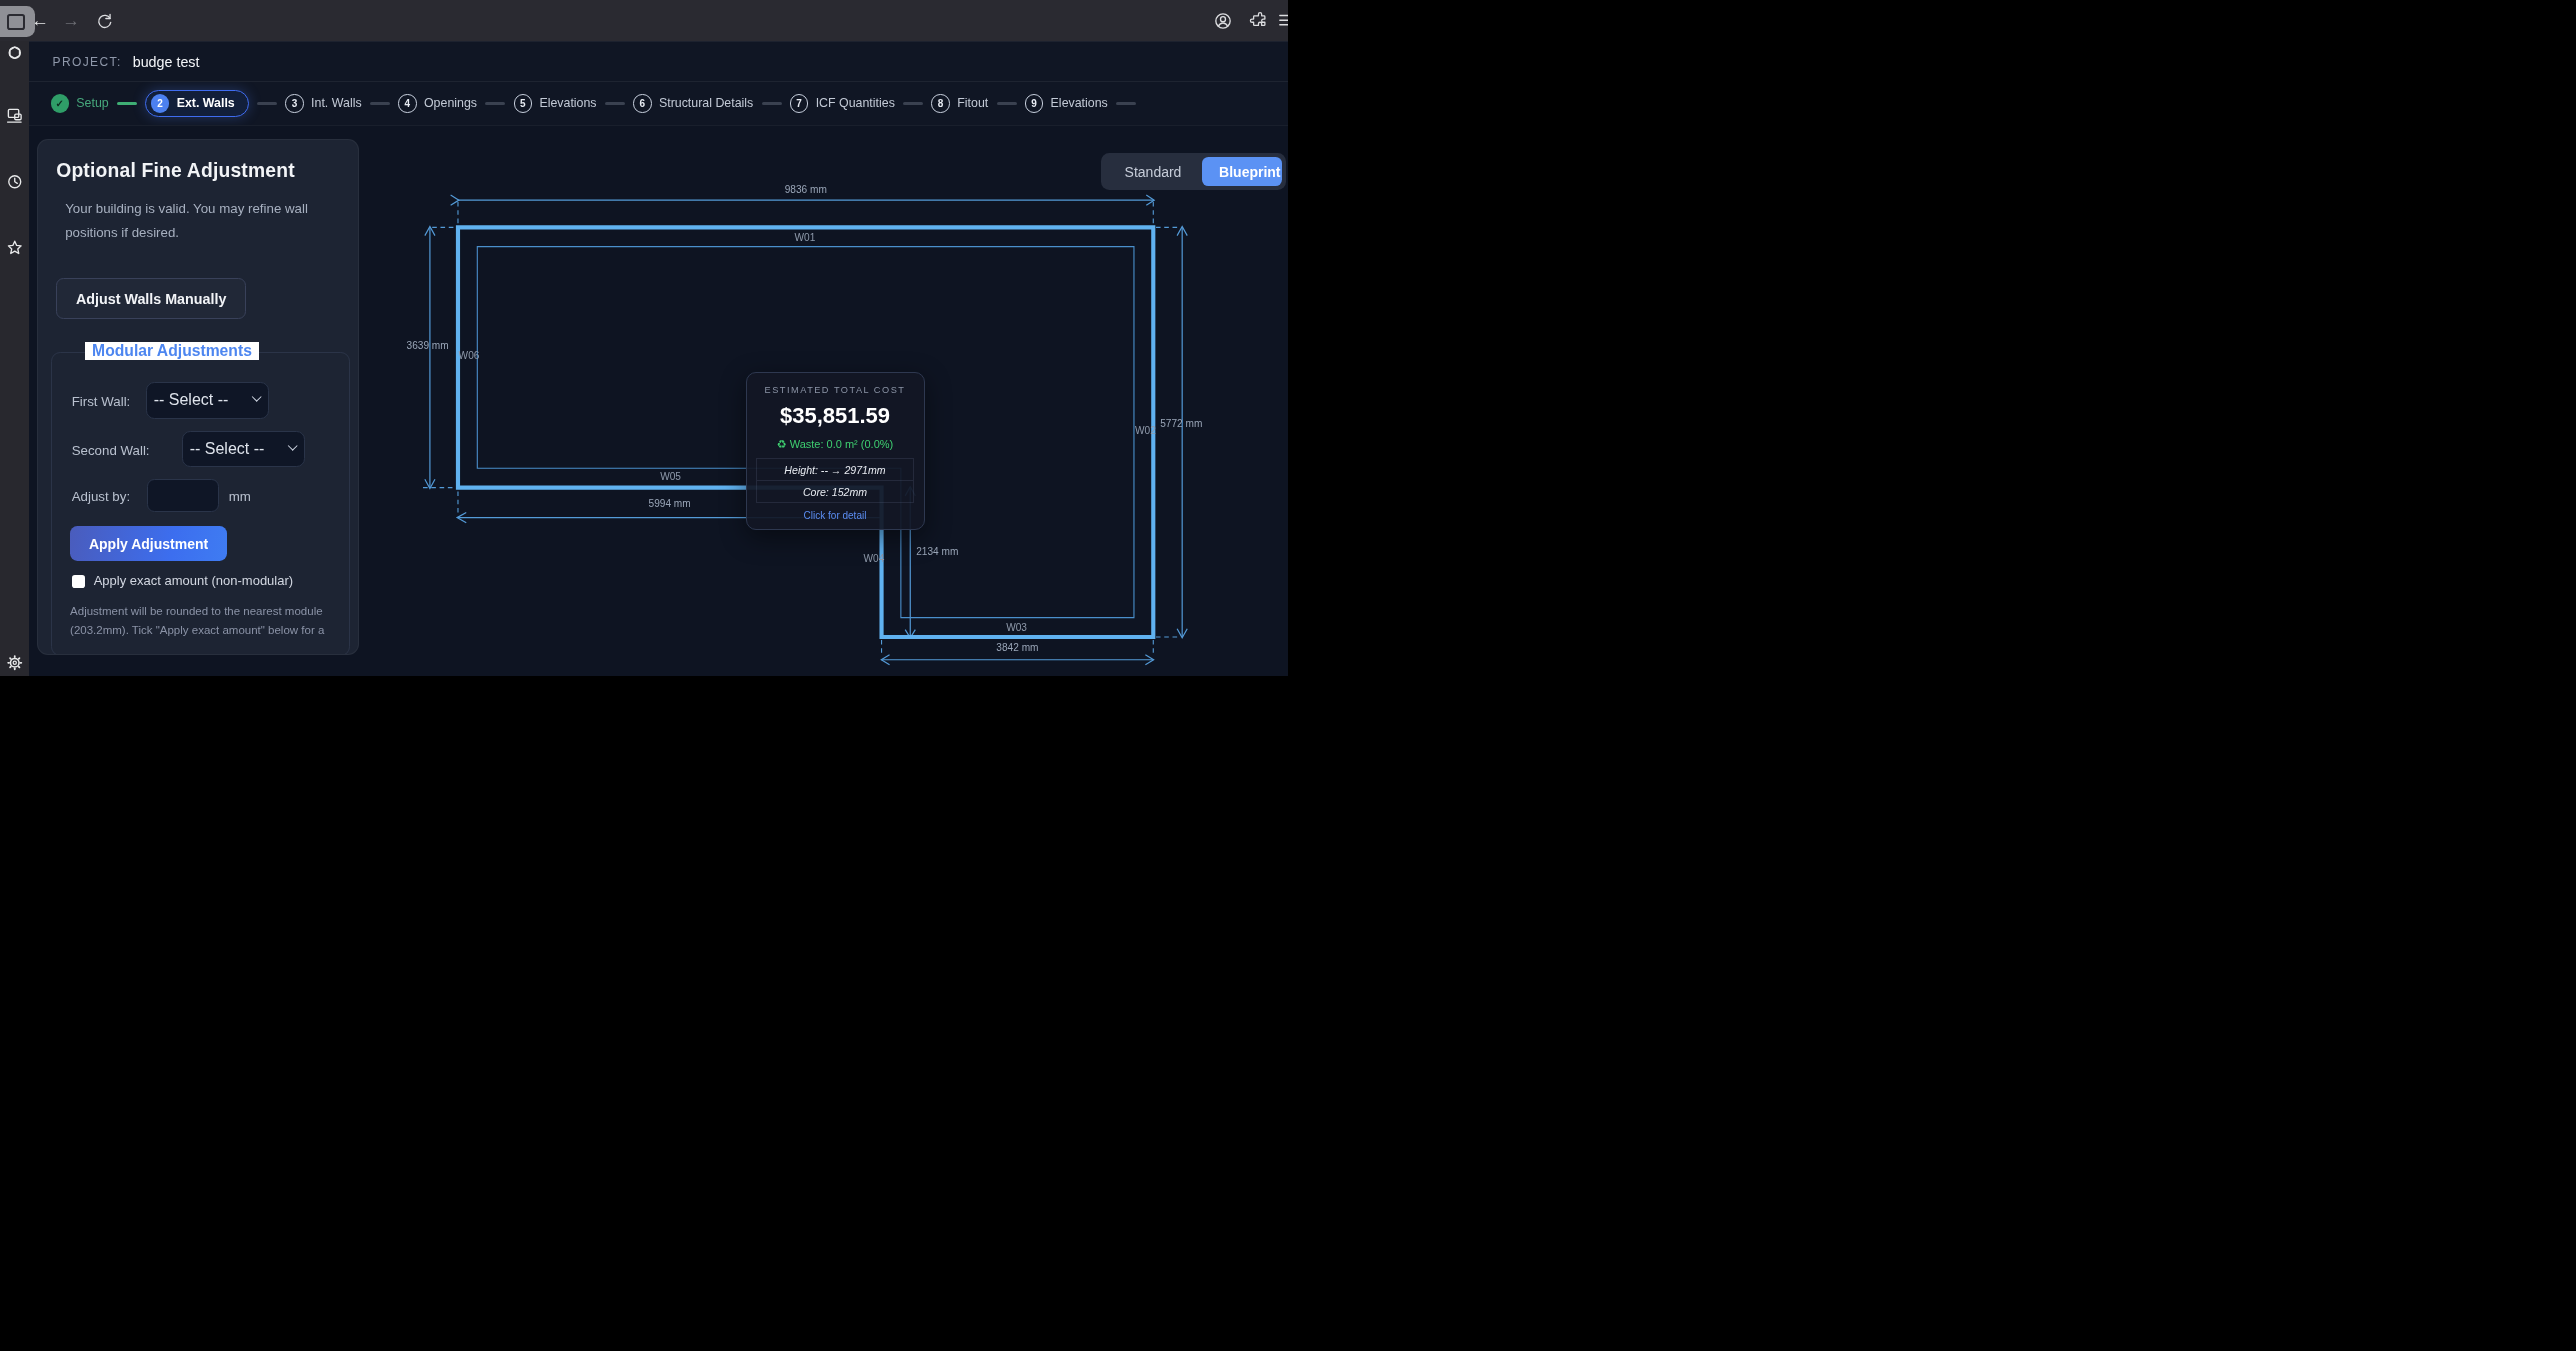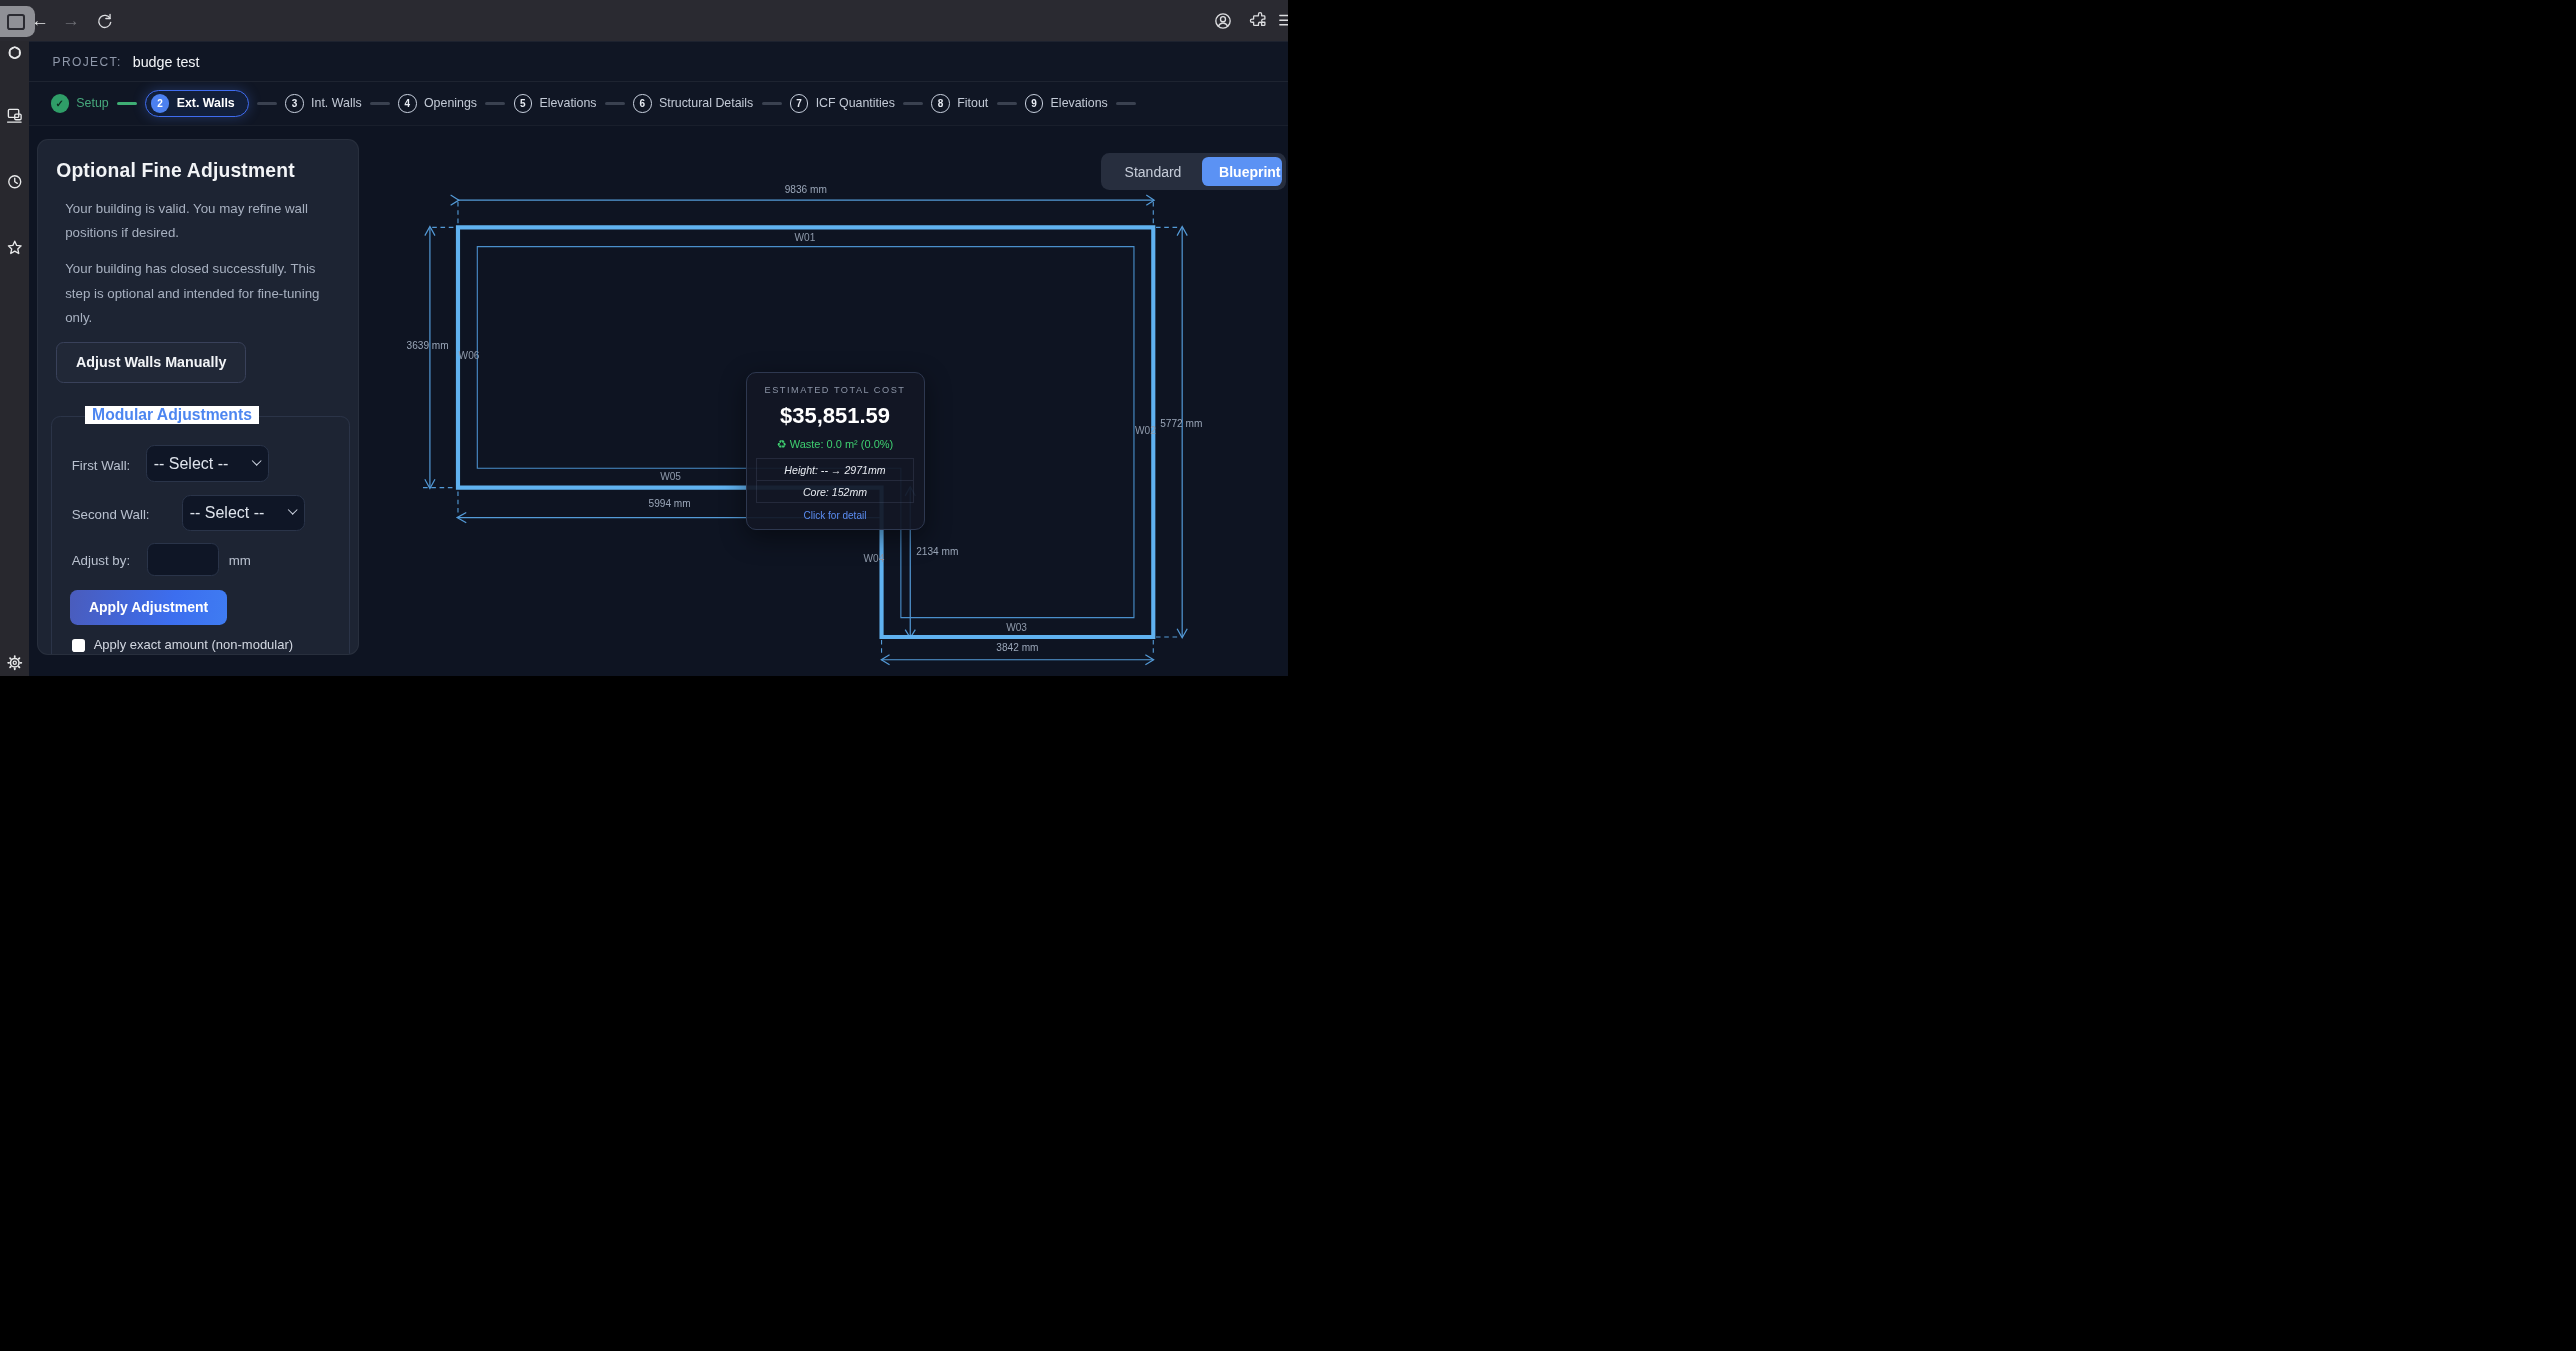--- a/index.html
+++ b/index.html
@@ -43,21 +43,21 @@
   .conn{width:20px;height:3.2px;border-radius:1.8px;background:#3a4150;margin:0 8.3px;flex:none;}
   .conn.green{background:#3fae74;}
 
   
   .main{position:relative;height:552px;background:#0e1422;}
 
   
   .panel{position:absolute;left:8.3px;top:13px;width:322px;height:516px;background:#1d2433;border:0.9px solid rgba(255,255,255,.05);border-radius:11px;box-sizing:border-box;padding:14.7px 18.4px;overflow:hidden;}
   .panel h1{margin:5.5px 0 14.7px;font-size:19.3px;color:#f2f4f7;letter-spacing:0.2px;}
   .panel p{margin:11px 9px;font-size:13.3px;line-height:1.85;color:#a7b0c0;}
-  .btn-manual{margin-top:11px;width:190px;height:41px;background:rgba(255,255,255,.02);border:0.9px solid #39415a;border-radius:7.4px;color:#f2f4f7;font-size:14.3px;font-weight:bold;font-family:inherit;cursor:pointer;display:block;}
+  .btn-manual{margin-top:32px;width:190px;height:41px;background:rgba(255,255,255,.02);border:0.9px solid #39415a;border-radius:7.4px;color:#f2f4f7;font-size:14.3px;font-weight:bold;font-family:inherit;cursor:pointer;display:block;}
   .fieldbox{position:relative;margin:33px auto 0;margin-left:-5.5px;width:299px;height:304px;border:0.9px solid #2b3448;border-radius:9.2px;box-sizing:border-box;}
   .legend{position:absolute;left:33px;top:-11px;background:#ffffff;padding:0 7.4px;font-size:15.7px;font-weight:bold;color:#4d86f0;white-space:nowrap;}
   .frow-label{position:absolute;font-size:13.3px;color:#b9c1cf;}
   .selectbox{position:absolute;height:37px;background:#0f1626;border:0.9px solid #2a3449;border-radius:8.3px;display:flex;align-items:center;justify-content:center;gap:25px;color:#dfe4ec;font-size:16px;cursor:pointer;box-sizing:border-box;}
   .chev{width:6.4px;height:6.4px;border-right:1.5px solid #cfd6e2;border-bottom:1.5px solid #cfd6e2;transform:rotate(45deg) translate(-1.8px,-1.8px);}
   .numinput{position:absolute;width:72px;height:33px;background:#0f1626;border:0.9px solid #2a3449;border-radius:7.4px;color:#dfe4ec;font-size:13px;padding:0 7.4px;box-sizing:border-box;font-family:inherit;}
   .btn-apply{position:absolute;left:18.4px;top:173px;width:157px;height:35px;border:none;border-radius:7.4px;background:linear-gradient(100deg,#4a5cbc 0%,#3c6eef 65%,#3f7cf2 100%);color:#fff;font-size:14px;font-weight:bold;font-family:inherit;cursor:pointer;}
   .cb{position:absolute;left:20px;top:222px;width:13px;height:13px;background:#fff;border-radius:2.8px;cursor:pointer;}
   .cb-label{position:absolute;left:42px;top:220px;font-size:13px;color:#d3d8e2;}
   .note{position:absolute;left:18.4px;top:249px;width:269px;font-size:11.5px;line-height:1.65;color:#8b93a7;}
@@ -230,21 +230,20 @@
           <span class="stl">Elevations</span>
         </div>
         <span class="conn"></span>
       </div>
 
     <div class="main">
 
       <div class="panel">
         <h1>Optional Fine Adjustment</h1>
         <p>Your building is valid. You may refine wall positions if desired.</p>
-        <p>Your building has closed successfully. This step is optional and intended for fine-tuning only.</p>
         <button class="btn-manual">Adjust Walls Manually</button>
 
         <div class="fieldbox">
           <div class="legend">Modular Adjustments</div>
 
           <div class="frow-label" style="left:20px;top:41px">First Wall:</div>
           <div class="selectbox" style="left:94px;top:28.5px;width:123px">
             <span>-- Select --</span>
             <span class="chev"></span>
           </div>

